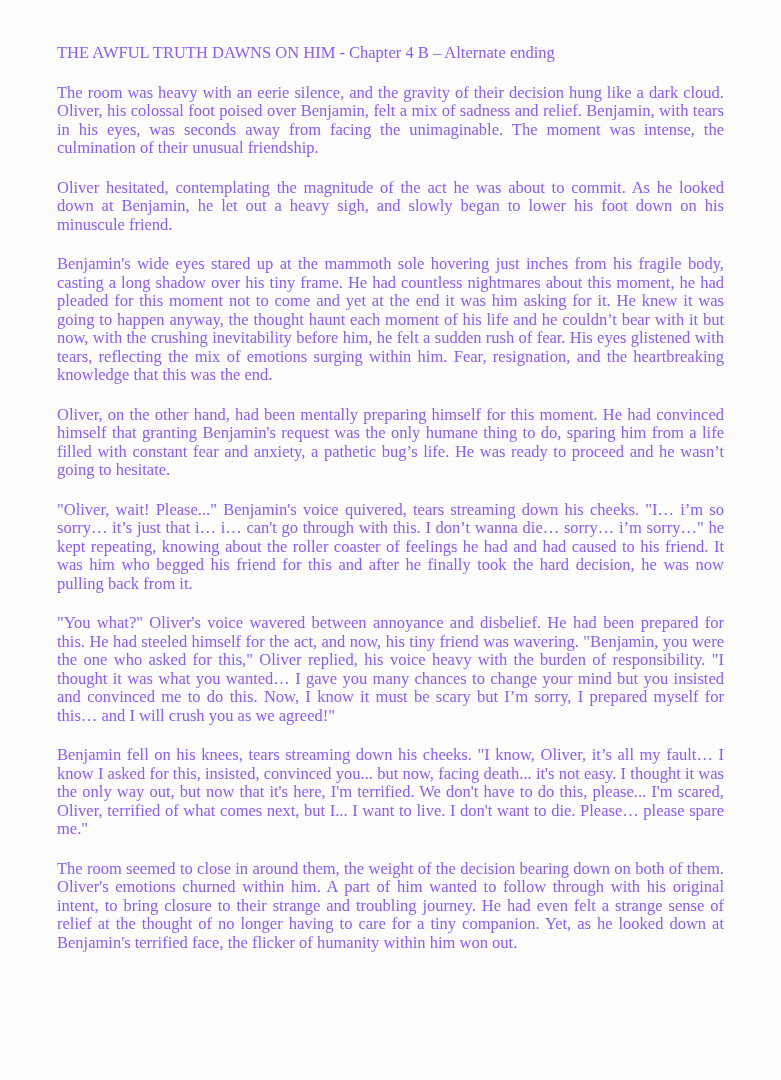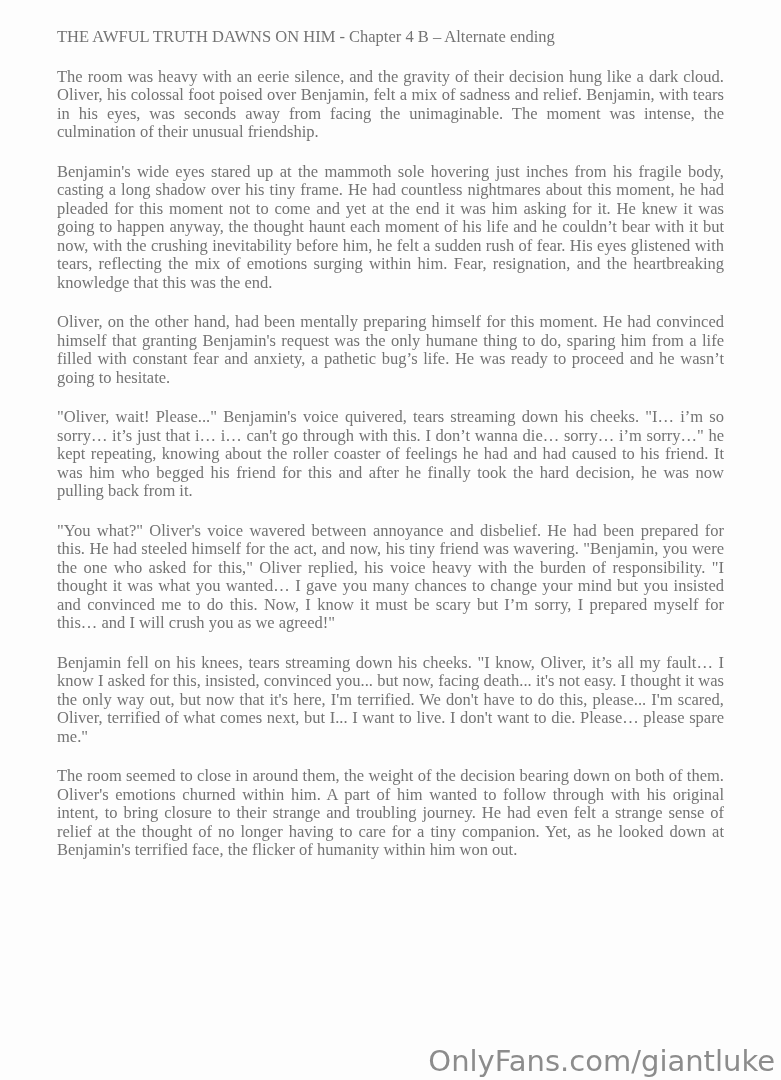--- a/index.html
+++ b/index.html
@@ -14,26 +14,26 @@
     overflow: hidden;
   }
   .page {
     position: absolute;
     inset: 0;
     background: #fdfdfd;
   }
   .content {
     position: absolute;
     left: 57px;
-    top: 28px;
+    top: 44px;
     width: 667px;
     font-family: "Liberation Serif", "DejaVu Serif", serif;
     font-size: 16.5px;
     line-height: 18.5px;
-    color: #737373;
+    color: #8b5cf6;
   }
   .doc-title {
     font-size: 16.5px;
     font-weight: normal;
     margin: 0 0 21px 0;
     white-space: nowrap;
     text-align: left;
   }
   .content p {
     margin: 0 0 21px 0;
@@ -51,21 +51,21 @@
     white-space: nowrap;
   }
 </style>
 </head>
 <body>
 
 <main class="page">
   <div class="content">
     <h1 class="doc-title">THE AWFUL TRUTH DAWNS ON HIM - Chapter 4 B – Alternate ending</h1>
     <p>The room was heavy with an eerie silence, and the gravity of their decision hung like a dark cloud. Oliver, his colossal foot poised over Benjamin, felt a mix of sadness and relief. Benjamin, with tears in his eyes, was seconds away from facing the unimaginable. The moment was intense, the culmination of their unusual friendship.</p>
+    <p>Oliver hesitated, contemplating the magnitude of the act he was about to commit. As he looked down at Benjamin, he let out a heavy sigh, and slowly began to lower his foot down on his minuscule friend.</p>
     <p>Benjamin's wide eyes stared up at the mammoth sole hovering just inches from his fragile body, casting a long shadow over his tiny frame. He had countless nightmares about this moment, he had pleaded for this moment not to come and yet at the end it was him asking for it. He knew it was going to happen anyway, the thought haunt each moment of his life and he couldn’t bear with it but now, with the crushing inevitability before him, he felt a sudden rush of fear. His eyes glistened with tears, reflecting the mix of emotions surging within him. Fear, resignation, and the heartbreaking knowledge that this was the end.</p>
     <p>Oliver, on the other hand, had been mentally preparing himself for this moment. He had convinced himself that granting Benjamin's request was the only humane thing to do, sparing him from a life filled with constant fear and anxiety, a pathetic bug’s life. He was ready to proceed and he wasn’t going to hesitate.</p>
     <p>"Oliver, wait! Please..." Benjamin's voice quivered, tears streaming down his cheeks. "I… i’m so sorry… it’s just that i… i… can't go through with this. I don’t wanna die… sorry… i’m sorry…" he kept repeating, knowing about the roller coaster of feelings he had and had caused to his friend. It was him who begged his friend for this and after he finally took the hard decision, he was now pulling back from it.</p>
     <p>"You what?" Oliver's voice wavered between annoyance and disbelief. He had been prepared for this. He had steeled himself for the act, and now, his tiny friend was wavering. "Benjamin, you were the one who asked for this," Oliver replied, his voice heavy with the burden of responsibility. "I thought it was what you wanted… I gave you many chances to change your mind but you insisted and convinced me to do this. Now, I know it must be scary but I’m sorry, I prepared myself for this… and I will crush you as we agreed!"</p>
     <p>Benjamin fell on his knees, tears streaming down his cheeks. "I know, Oliver, it’s all my fault… I know I asked for this, insisted, convinced you... but now, facing death... it's not easy. I thought it was the only way out, but now that it's here, I'm terrified. We don't have to do this, please... I'm scared, Oliver, terrified of what comes next, but I... I want to live. I don't want to die. Please… please spare me."</p>
     <p>The room seemed to close in around them, the weight of the decision bearing down on both of them. Oliver's emotions churned within him. A part of him wanted to follow through with his original intent, to bring closure to their strange and troubling journey. He had even felt a strange sense of relief at the thought of no longer having to care for a tiny companion. Yet, as he looked down at Benjamin's terrified face, the flicker of humanity within him won out.</p>
   </div>
-  <div class="watermark">OnlyFans.com/giantluke</div>
 </main>
 
 </body></html>

